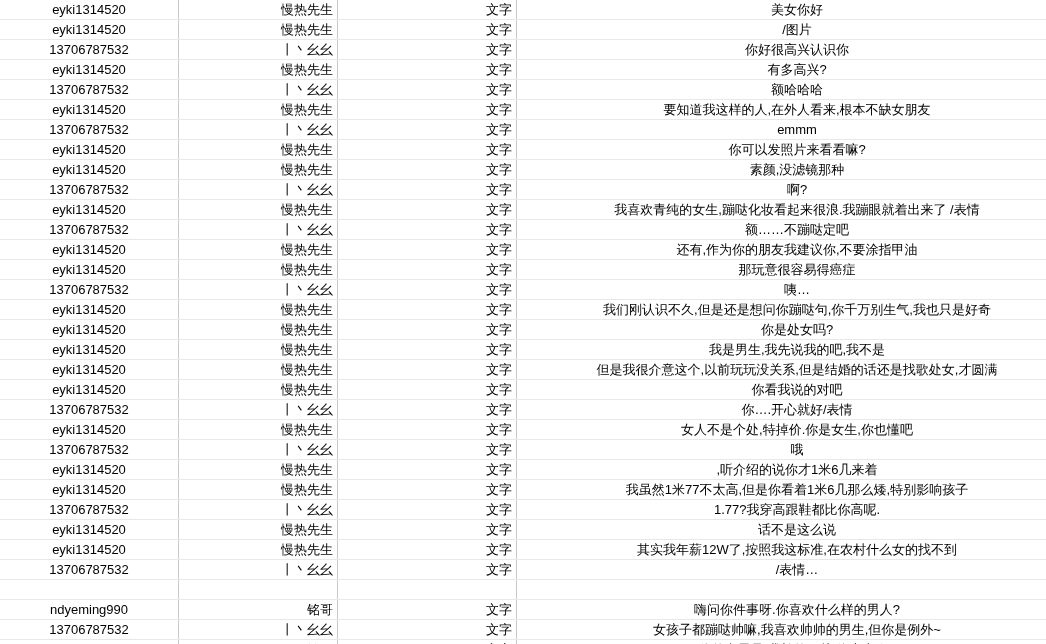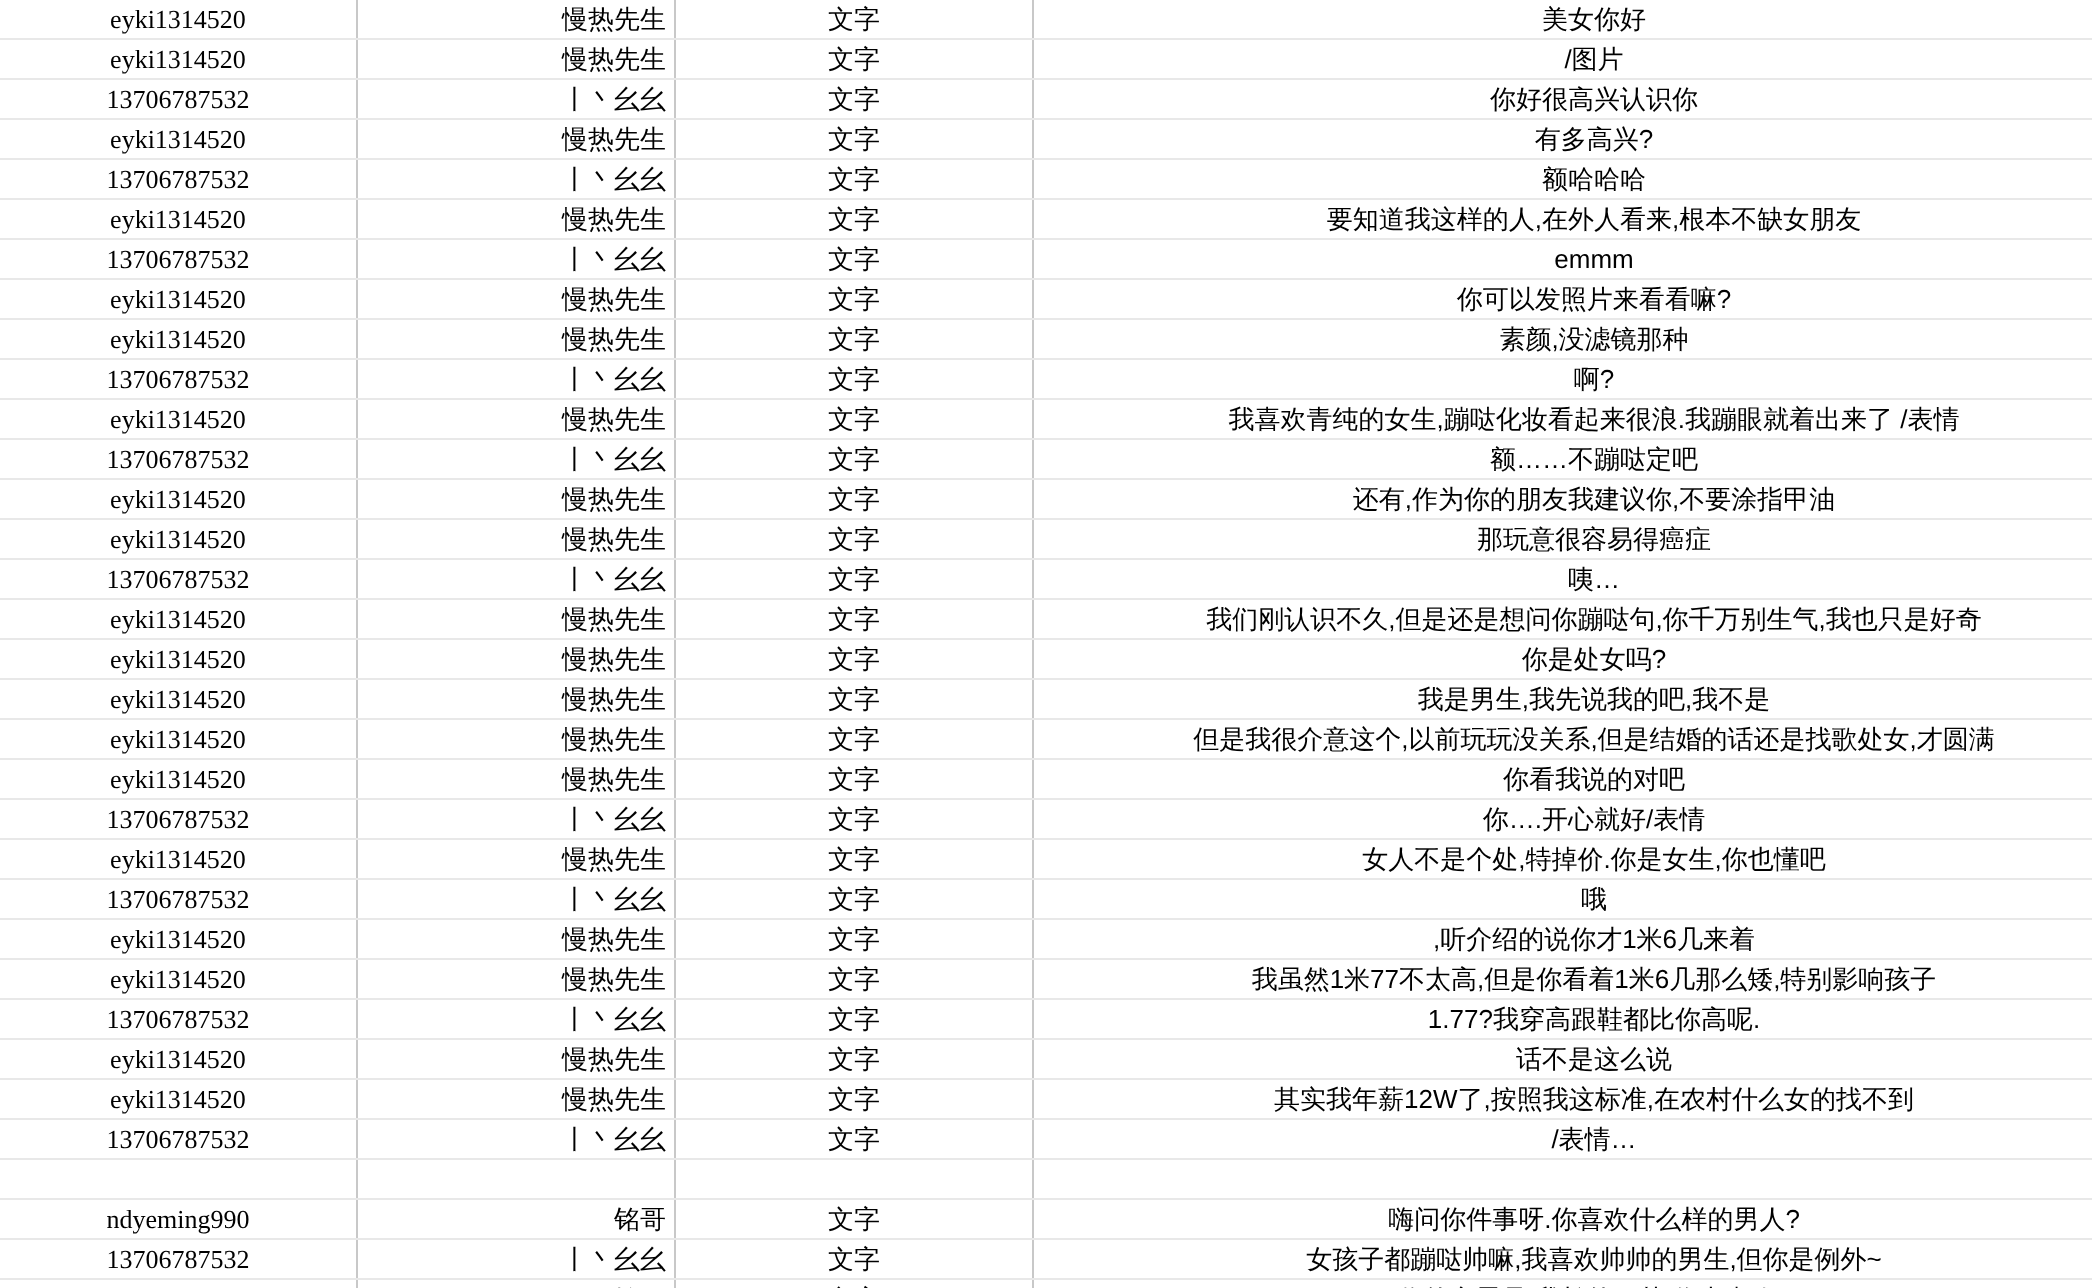--- a/index.html
+++ b/index.html
@@ -22,23 +22,23 @@
   }
   .sheet td {
     height: 19px;
     line-height: 19px;
     padding: 0 4px;
     border-right: 1px solid #c8c8c8;
     border-bottom: 1px solid #e8e8e8;
     overflow: hidden;
     white-space: nowrap;
   }
-  .col-a { width: 170px; text-align: center; font-family: Liberation Serif, serif; }
+  .col-a { width: 170px; text-align: center; }
   .col-b { width: 150px; text-align: right; }
-  .col-c { width: 170px; text-align: center; padding-left: 8px; margin-top: 44px; }
+  .col-c { width: 170px; text-align: right; padding-left: 8px; margin-top: 44px; }
   .col-d { width: 552px; text-align: center; border-right: none; }
   tr.blank td {
     border-bottom: 1px solid #e8e8e8;
   }
 </style>
 </head>
 <body>
 
 <table class="sheet">
   <tbody>

